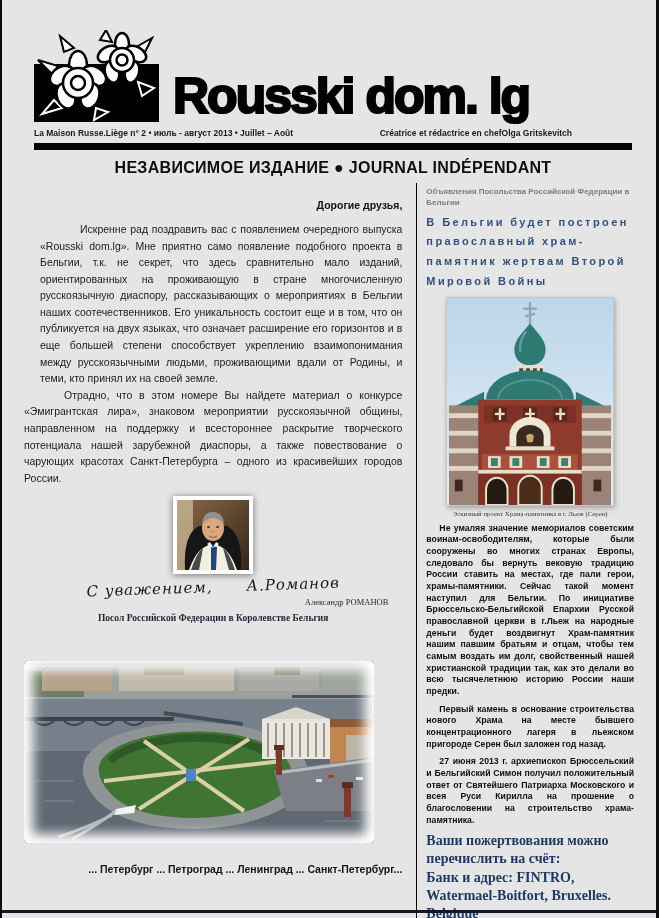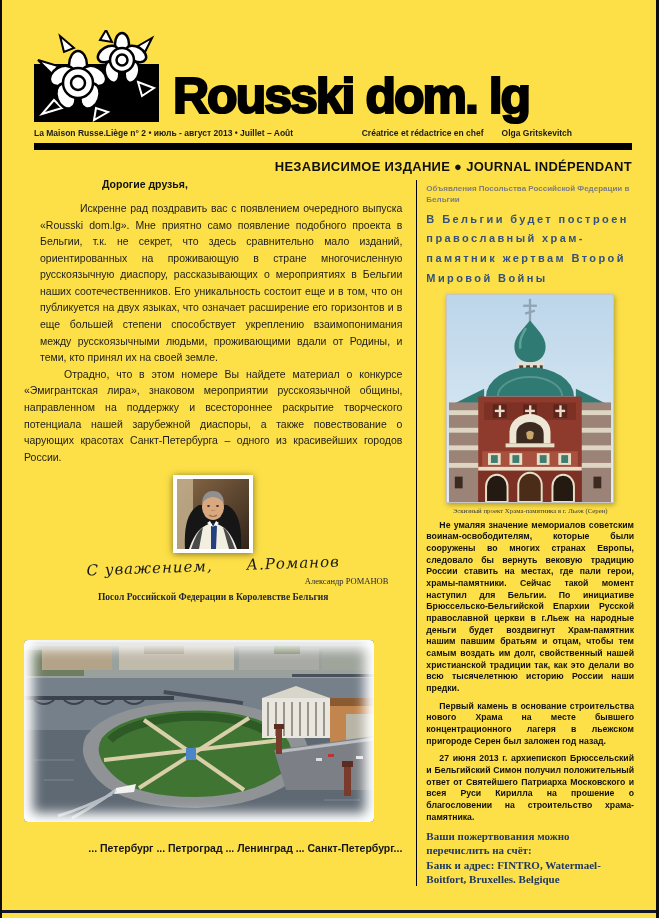--- a/index.html
+++ b/index.html
@@ -1,44 +1,44 @@
 <!DOCTYPE html>
 <html><head>
 <meta charset="utf-8">
 <style>
   html,body{margin:0;padding:0;background:#ffffff;}
   .page{
     position:relative;width:659px;height:918px;box-sizing:border-box;
-    background:#fde047;overflow:hidden;
+    background:#e5e5e5;overflow:hidden;
     border-left:2px solid #0c0c0c;border-right:3px solid #0c0c0c;
     font-family:"Liberation Sans","DejaVu Sans",sans-serif;color:#111;
   }
   .bottom-rule{position:absolute;left:0;right:0;bottom:5px;height:3px;background:#15152e;}
 
   
   .header{padding:30px 24px 0 32px;}
   .brand-row{display:flex;align-items:flex-end;height:92px;}
   .logo{width:125px;height:92px;flex:0 0 auto;}
   .masthead{
     font-size:50px;font-weight:bold;letter-spacing:-2px;line-height:.95;
     -webkit-text-stroke:2.2px #000;padding:0 0 2px 14px;white-space:nowrap;color:#000;
   }
   .issue-row{display:flex;justify-content:space-between;align-items:flex-start;
     font-size:8.5px;font-weight:bold;margin-top:6px;color:#1a1a1a;}
-  .issue-right{display:flex;gap:18px;padding-right:60px;}
+  .issue-right{display:flex;gap:0;padding-right:60px;}
   .thick-rule{height:7px;background:#000;margin-top:5px;}
-  .independent{text-align:right;font-weight:bold;font-size:13px;margin:9px 0 4px;letter-spacing:.3px;color:#101010;}
+  .independent{text-align:center;font-weight:bold;font-size:16px;margin:9px 0 4px;letter-spacing:.3px;color:#101010;}
 
   
   .main{display:flex;padding:0 22px;align-items:stretch;}
   .col-left{width:393px;box-sizing:border-box;padding-right:14px;}
   .col-right{width:218px;box-sizing:border-box;border-left:1px solid #000;padding-left:9px;margin-top:2px;}
 
   
-  .greeting{font-size:10.5px;font-weight:bold;text-indent:78px;margin-top:0;}
+  .greeting{font-size:10.5px;font-weight:bold;text-indent:78px;margin-top:18px;text-align:right;}
   .letter p{font-size:10.5px;line-height:1.58;text-align:justify;text-indent:40px;margin:0;color:#1c1c1c;}
   .letter p.first{margin-top:10px;margin-left:16px;}
 
   .amb-figure{width:80px;margin:10px auto 0;}
   .amb-photo{border:4px solid #fff;box-shadow:0 1px 7px rgba(0,0,0,.5);line-height:0;}
   .signature{
     text-align:center;font-family:"DejaVu Serif","Liberation Serif",serif;font-style:italic;
     font-size:15px;transform:rotate(-2deg);margin-top:4px;color:#1a1a1a;letter-spacing:1px;
   }
   .signature .gap{display:inline-block;width:34px;}
@@ -55,21 +55,21 @@
   .rc-title{
     font-weight:bold;font-size:11px;letter-spacing:2.4px;
     line-height:1.8;color:#33517c;margin-top:4px;
   }
   .church-figure{width:168px;margin:5px auto 0;}
   .church-img{border:1px solid #c6c6c6;box-shadow:1px 2px 5px rgba(0,0,0,.3);line-height:0;}
   .church-caption{font-family:"Liberation Serif",serif;font-size:6.8px;color:#3a3a3a;text-align:center;margin-top:4px;}
   .rc-body{margin-top:6px;}
   .rc-body p{font-size:8.7px;font-weight:bold;line-height:1.34;text-align:justify;text-indent:13px;margin:0 0 6px;color:#101010;}
   .donation{margin-top:3px;}
-  .donation div{font-family:"Liberation Serif",serif;font-weight:bold;font-size:11px;line-height:1.3;color:#1f3864;}
+  .donation div{font-family:"Liberation Serif",serif;font-weight:bold;font-size:14px;line-height:1.3;color:#1f3864;}
 </style>
 </head>
 <body>
 
 <div class="page">
 
   <div class="header">
     <div class="brand-row">
       <div class="logo">
         <svg viewBox="0 0 125 92" width="125" height="92">

